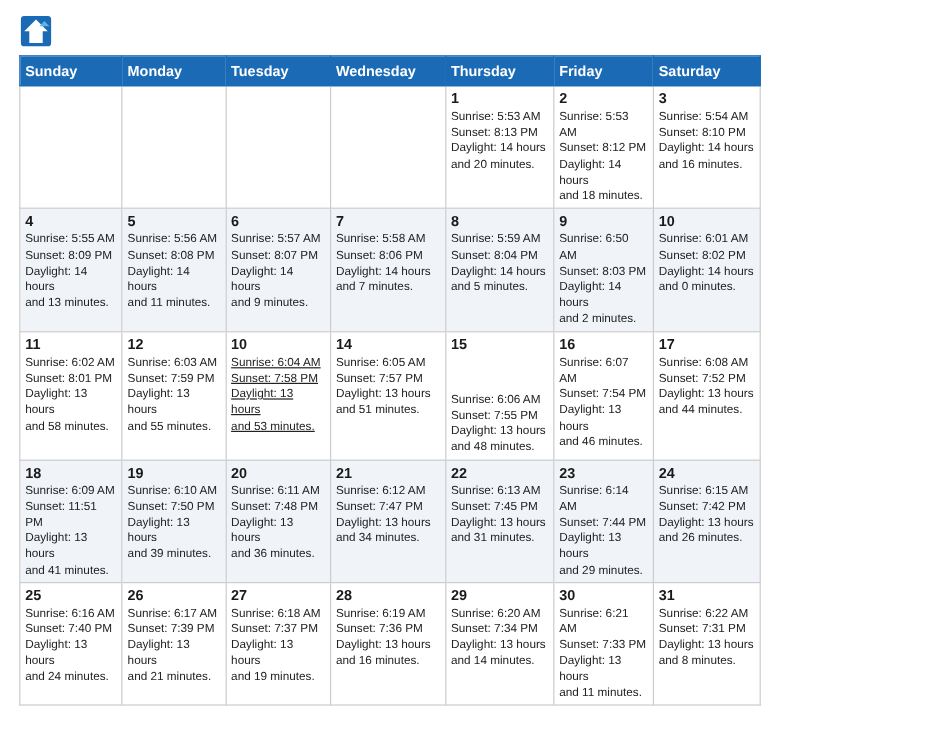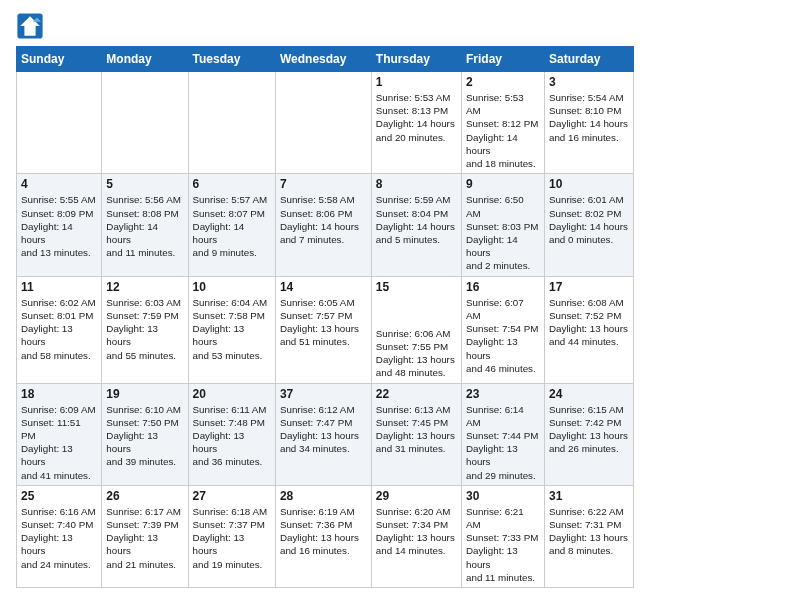--- a/index.html
+++ b/index.html
@@ -213,21 +213,21 @@
           </td>
           <td>
             <div class="day-number">12</div>
             <div class="day-info" style="white-space: pre-line;">Sunrise: 6:03 AM
 Sunset: 7:59 PM
 Daylight: 13 hours
 and 55 minutes.</div>
           </td>
           <td>
             <div class="day-number">10</div>
-            <div class="day-info" style="white-space: pre-line;">Sunrise: 6:04 AM
+            <div class="day-info" style="white-space: pre-line; text-decoration: underline;">Sunrise: 6:04 AM
 Sunset: 7:58 PM
 Daylight: 13 hours
 and 53 minutes.</div>
           </td>
           <td>
             <div class="day-number">14</div>
             <div class="day-info" style="white-space: pre-line;">Sunrise: 6:05 AM
 Sunset: 7:57 PM
 Daylight: 13 hours
 and 51 minutes.</div>
@@ -270,21 +270,21 @@
 and 39 minutes.</div>
           </td>
           <td>
             <div class="day-number">20</div>
             <div class="day-info" style="white-space: pre-line;">Sunrise: 6:11 AM
 Sunset: 7:48 PM
 Daylight: 13 hours
 and 36 minutes.</div>
           </td>
           <td>
-            <div class="day-number">37</div>
+            <div class="day-number">21</div>
             <div class="day-info" style="white-space: pre-line;">Sunrise: 6:12 AM
 Sunset: 7:47 PM
 Daylight: 13 hours
 and 34 minutes.</div>
           </td>
           <td>
             <div class="day-number">22</div>
             <div class="day-info" style="white-space: pre-line;">Sunrise: 6:13 AM
 Sunset: 7:45 PM
 Daylight: 13 hours

